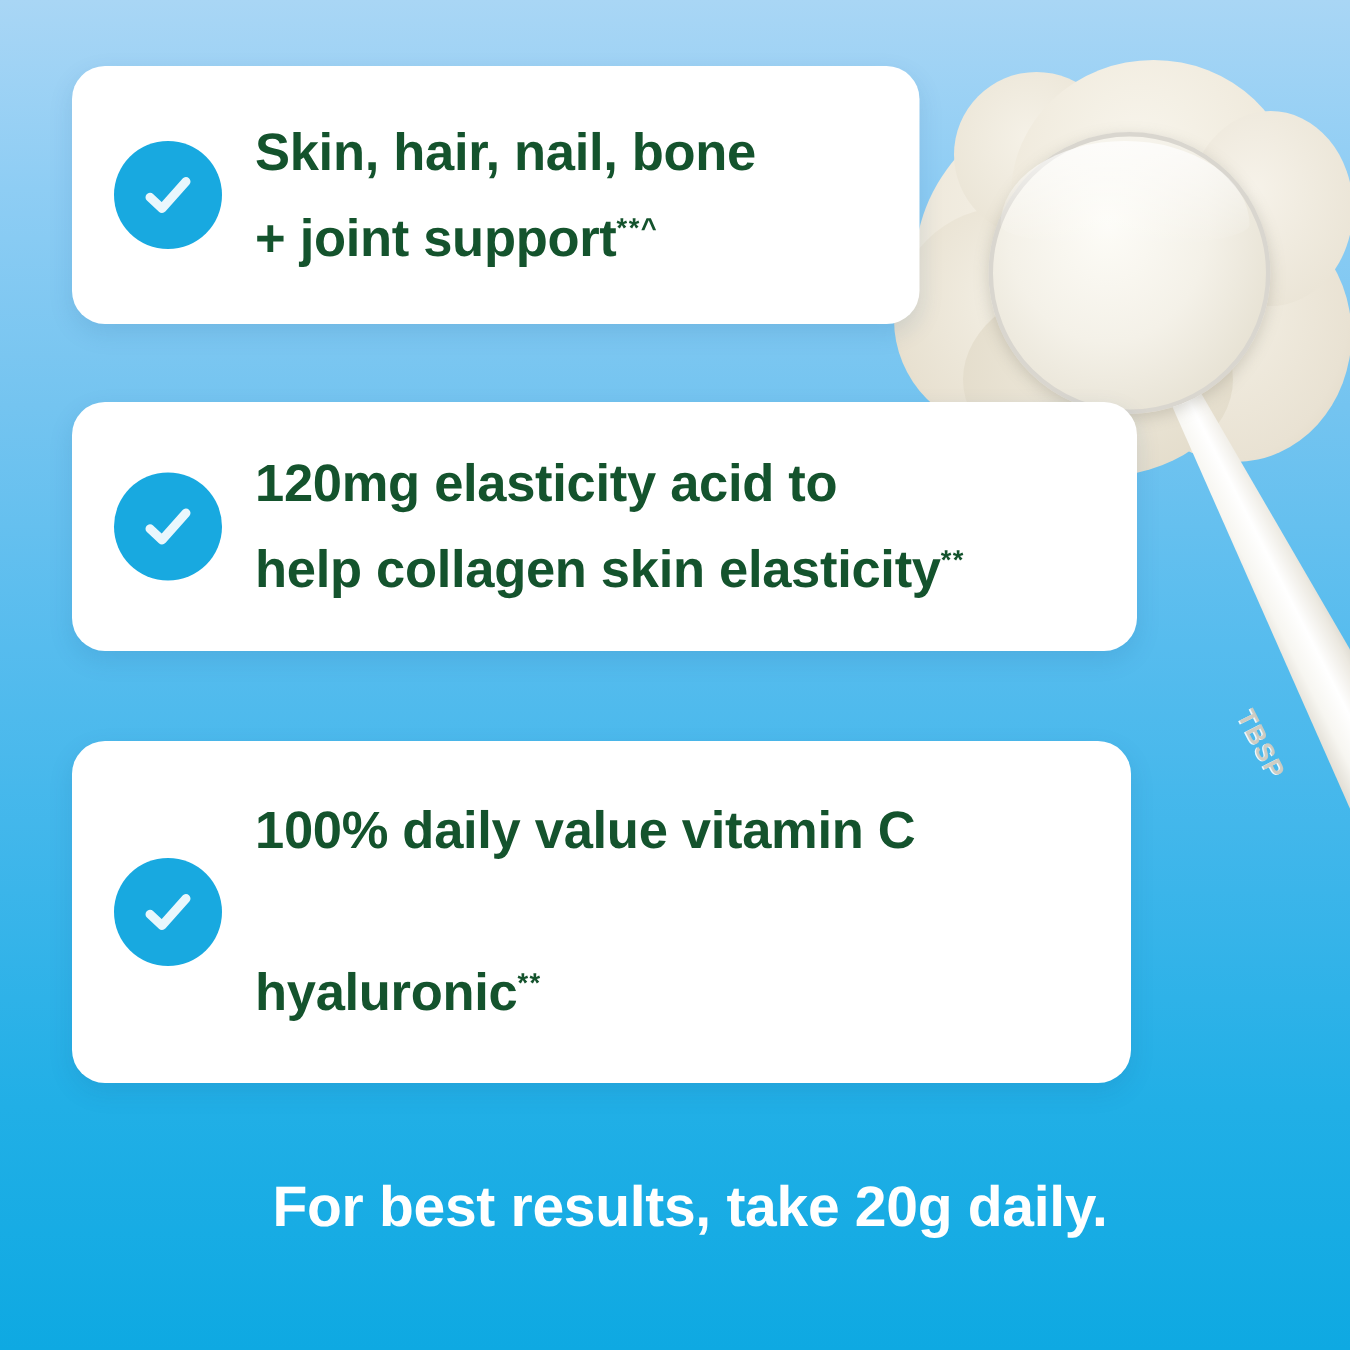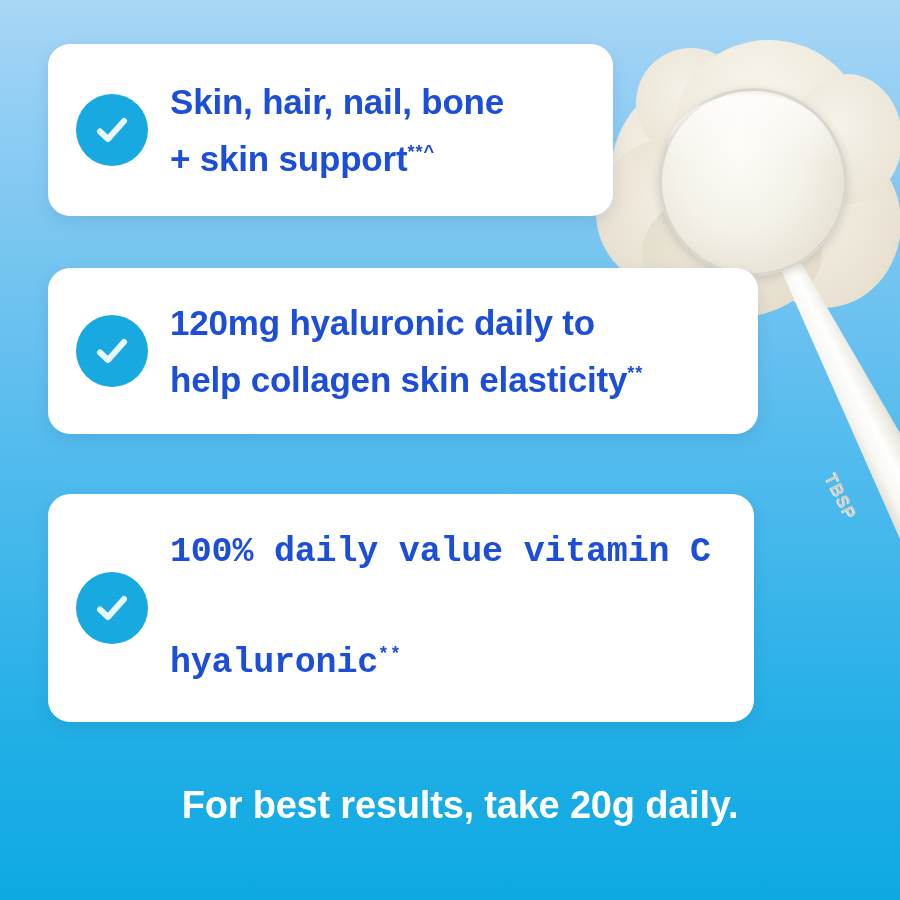--- a/index.html
+++ b/index.html
@@ -121,37 +121,37 @@
     background: #ffffff;
     border-radius: 22px;
     box-shadow: 0 6px 16px rgba(20,80,130,0.13);
     display: flex;
     align-items: center;
     box-sizing: border-box;
     padding-left: 28px;
   }
   #card-1 { top: 44px;  width: 565px; height: 172px; }
   #card-2 { top: 268px; width: 710px; height: 166px; }
-  #card-3 { top: 494px; width: 706px; height: 228px; font-family: Liberation Mono, monospace; }
+  #card-3 { top: 494px; width: 706px; height: 228px; }
 
   .check-badge {
     flex: 0 0 auto;
     width: 72px;
     height: 72px;
     border-radius: 50%;
     background: #18a9e0;
     display: flex;
     align-items: center;
     justify-content: center;
     margin-right: 22px;
   }
   .check-badge svg { display: block; }
 
   .card-text {
-    color: #1d4ed8;
+    color: #14532d;
     font-size: 35px;
     font-weight: 700;
     line-height: 51px;
     letter-spacing: -0.2px;
   }
   .card-text sup {
     font-size: 0.52em;
     vertical-align: super;
     letter-spacing: 1px;
   }
@@ -193,32 +193,32 @@
   </div>
 
   <div class="card" id="card-1">
     <div class="check-badge">
       <svg width="40" height="40" viewBox="0 0 40 40" aria-hidden="true">
         <path d="M8 21.5 L16 29 L32 11" fill="none" stroke="#e9f7fd" stroke-width="6" stroke-linecap="round" stroke-linejoin="round"></path>
       </svg>
     </div>
     <div class="card-text">
       <span>Skin, hair, nail, bone</span><br>
-      <span>+ skin support</span><sup>**^</sup>
+      <span>+ joint support</span><sup>**^</sup>
     </div>
   </div>
 
   <div class="card" id="card-2">
     <div class="check-badge">
       <svg width="40" height="40" viewBox="0 0 40 40" aria-hidden="true">
         <path d="M8 21.5 L16 29 L32 11" fill="none" stroke="#e9f7fd" stroke-width="6" stroke-linecap="round" stroke-linejoin="round"></path>
       </svg>
     </div>
     <div class="card-text">
-      <span>120mg hyaluronic daily to</span><br>
+      <span>120mg elasticity acid to</span><br>
       <span>help collagen skin elasticity</span><sup>**</sup>
     </div>
   </div>
 
   <div class="card" id="card-3">
     <div class="check-badge">
       <svg width="40" height="40" viewBox="0 0 40 40" aria-hidden="true">
         <path d="M8 21.5 L16 29 L32 11" fill="none" stroke="#e9f7fd" stroke-width="6" stroke-linecap="round" stroke-linejoin="round"></path>
       </svg>
     </div>

